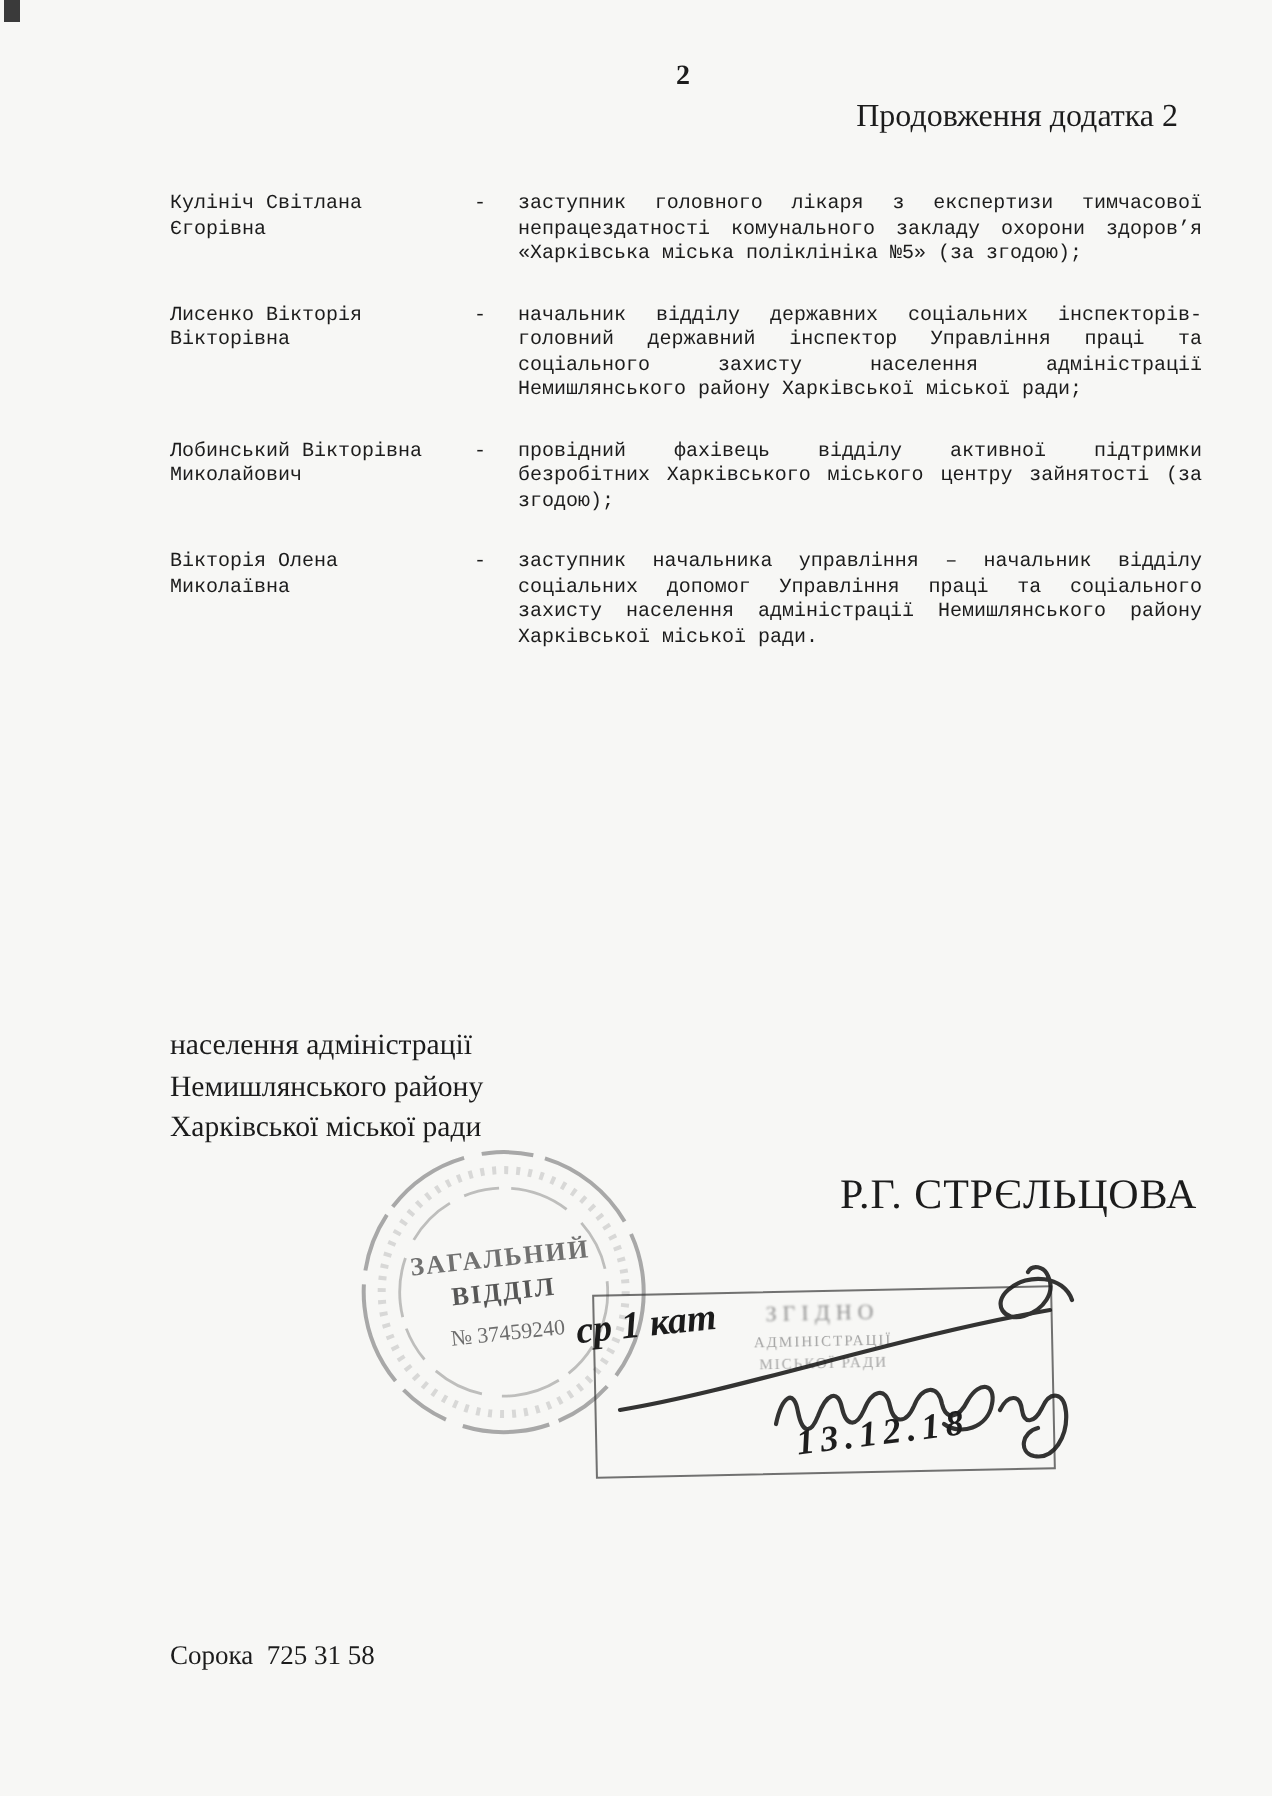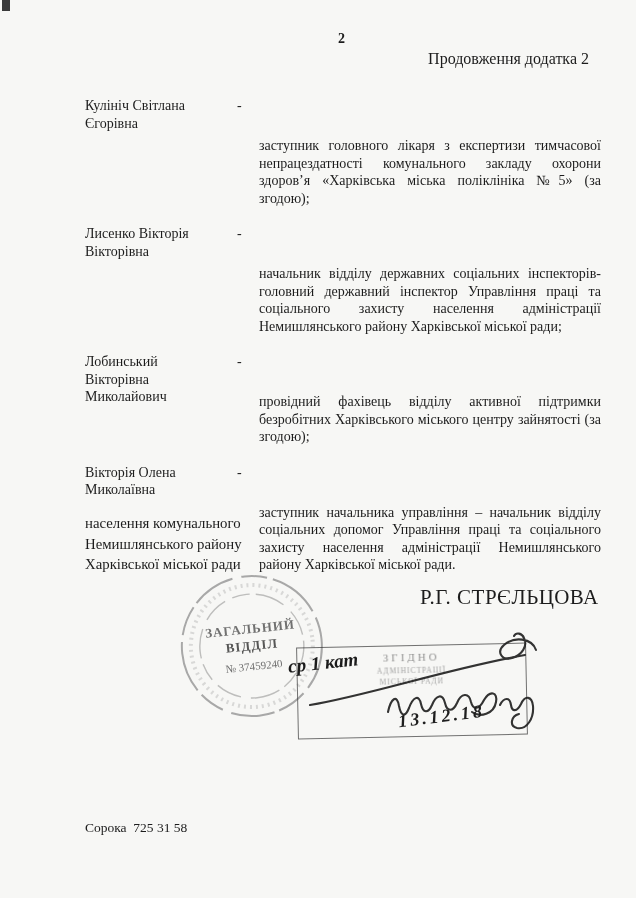--- a/index.html
+++ b/index.html
@@ -23,26 +23,27 @@
     position:absolute;right:47px;top:50px;
     font-size:16px;
   }
   .members{
     position:absolute;left:85px;top:97px;width:516px;
   }
   .member{
     display:grid;
     grid-template-columns:152px 22px 342px;
     margin-bottom:18px;
-    font-size:14px;
+    font-size:10px;
     line-height:1.25;
+    font-family:Liberation Mono, monospace;
   }
   .member .name{width:132px;}
   .member .dash{text-align:left;}
-  .member .role{text-align:justify;margin-top:40px;}
+  .member .role{text-align:justify;}
   .signature-block{
     position:absolute;left:85px;top:513px;width:520px;
     font-size:14.8px;line-height:1.4;
   }
   .signoff-name{
     position:absolute;left:335px;top:70px;
     font-size:21px;letter-spacing:.5px;white-space:nowrap;
   }
   .footer{
     position:absolute;left:85px;top:820px;
@@ -112,21 +113,21 @@
 
   <div class="member">
     <div class="name">Вікторія Олена Миколаївна</div>
     <div class="dash">-</div>
     <div class="role">заступник начальника управління – начальник відділу соціальних допомог Управління праці та соціального захисту населення адміністрації Немишлянського району Харківської міської ради.</div>
   </div>
 
 </div>
 
 <div class="signature-block">
-  <div>населення комунального</div>
+  <div>населення адміністрації</div>
   <div>Немишлянського району</div>
   <div>Харківської міської ради</div>
   <div class="signoff-name">Р.Г. СТРЄЛЬЦОВА</div>
 </div>
 
 <svg class="round-stamp" viewBox="0 0 165 155" xmlns="http://www.w3.org/2000/svg">
   <circle cx="82" cy="76" r="70" fill="none" stroke="#676767" stroke-width="2" stroke-dasharray="52 7 30 5 44 9 26 6" opacity="0.55"></circle>
   <circle cx="82" cy="76" r="52" fill="none" stroke="#787878" stroke-width="1.4" stroke-dasharray="26 8 18 6 30 10" opacity="0.45"></circle>
   <circle cx="82" cy="76" r="61" fill="none" stroke="#8a8a8a" stroke-width="4" stroke-dasharray="2 4" opacity="0.28"></circle>
   <text x="82" y="63" text-anchor="middle" class="c-line1">ЗАГАЛЬНИЙ</text>

